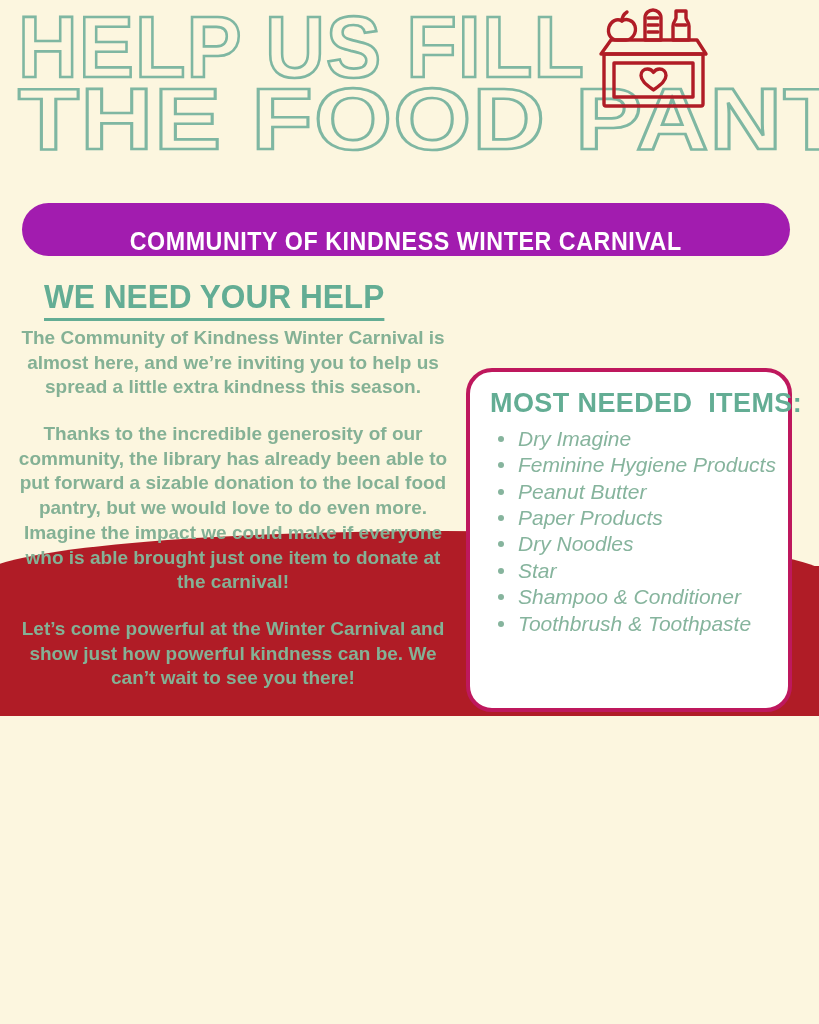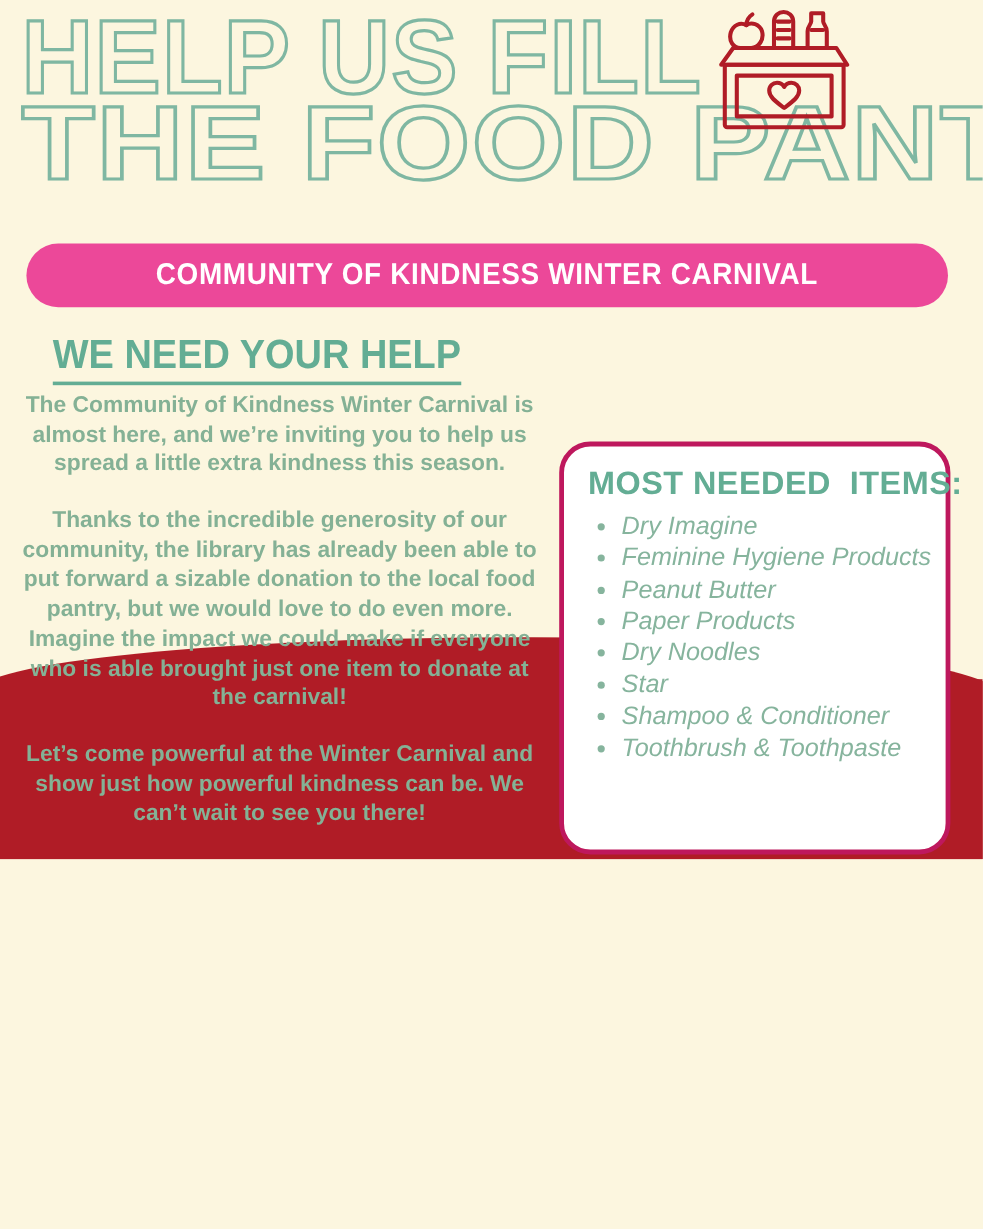--- a/index.html
+++ b/index.html
@@ -63,24 +63,24 @@
     position:absolute;
     right:108px; top:6px;
     width:118px; height:104px;
   }
 
   
   .banner {
     position:absolute;
     left:22px; top:203px;
     width:768px; height:53px;
-    background:#ec4899;
+    background:#a21caf;
     border-radius:27px;
     display:flex;
-    align-items:center;
+    align-items:flex-end;
     justify-content:center;
   }
   .banner-text {
     color:#FFFFFF;
     font-weight:bold;
     font-size:25px;
     letter-spacing:0.6px;
     transform:scaleX(0.93);
     white-space:nowrap;
   }

